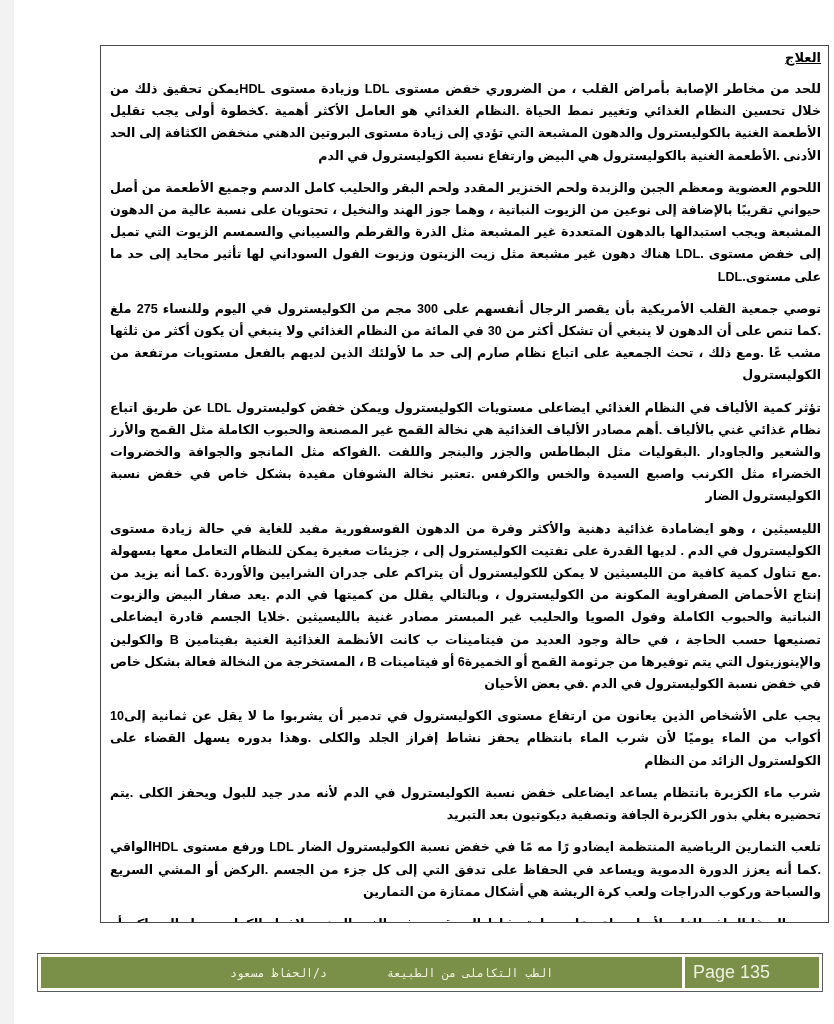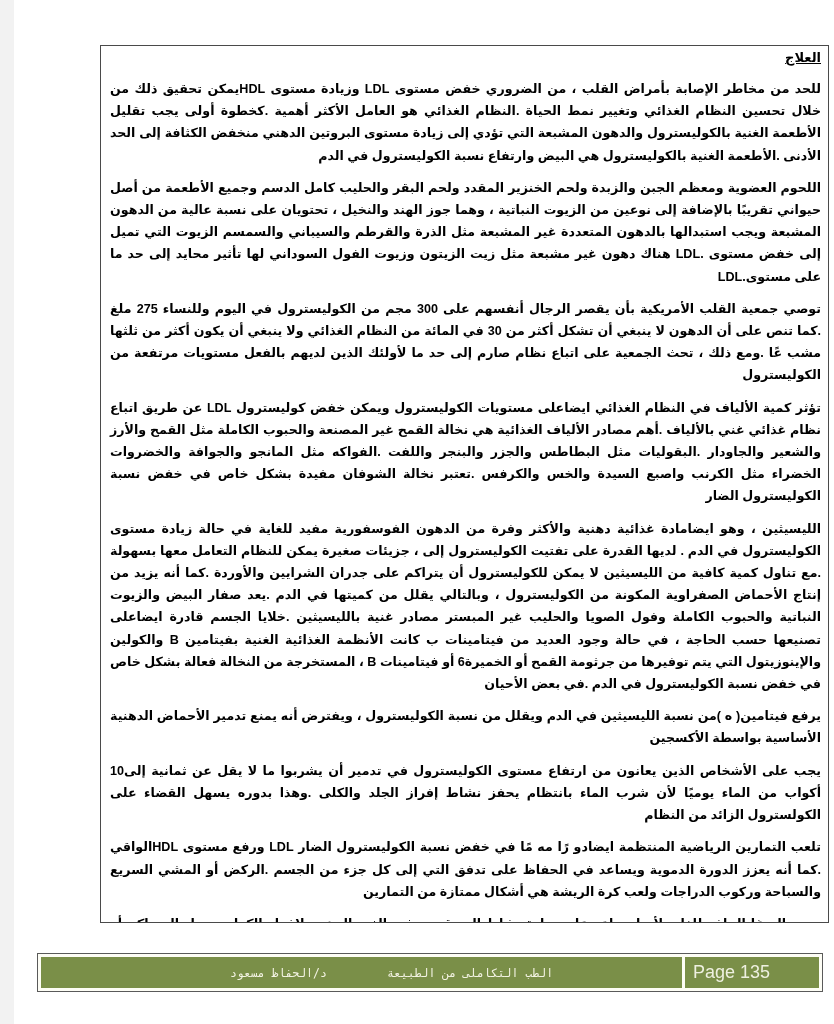--- a/index.html
+++ b/index.html
@@ -104,22 +104,22 @@
 
 <div class="page">
   <div class="content-frame">
     <div class="content">
       <div class="heading">العلاج</div>
       <p class="para">للحد من مخاطر الإصابة بأمراض القلب ، من الضروري خفض مستوى LDL وزيادة مستوى HDLيمكن تحقيق ذلك من خلال تحسين النظام الغذائي وتغيير نمط الحياة .النظام الغذائي هو العامل الأكثر أهمية .كخطوة أولى يجب تقليل الأطعمة الغنية بالكوليسترول والدهون المشبعة التي تؤدي إلى زيادة مستوى البروتين الدهني منخفض الكثافة إلى الحد الأدنى .الأطعمة الغنية بالكوليسترول هي البيض وارتفاع نسبة الكوليسترول في الدم</p>
       <p class="para">اللحوم العضوية ومعظم الجبن والزبدة ولحم الخنزير المقدد ولحم البقر والحليب كامل الدسم وجميع الأطعمة من أصل حيواني تقريبًا بالإضافة إلى نوعين من الزيوت النباتية ، وهما جوز الهند والنخيل ، تحتويان على نسبة عالية من الدهون المشبعة ويجب استبدالها بالدهون المتعددة غير المشبعة مثل الذرة والقرطم والسيباني والسمسم الزيوت التي تميل إلى خفض مستوى .LDL هناك دهون غير مشبعة مثل زيت الزيتون وزيوت الفول السوداني لها تأثير محايد إلى حد ما على مستوى.LDL</p>
       <p class="para">توصي جمعية القلب الأمريكية بأن يقصر الرجال أنفسهم على 300 مجم من الكوليسترول في اليوم وللنساء 275 ملغ .كما تنص على أن الدهون لا ينبغي أن تشكل أكثر من 30 في المائة من النظام الغذائي ولا ينبغي أن يكون أكثر من ثلثها مشب عًا .ومع ذلك ، تحث الجمعية على اتباع نظام صارم إلى حد ما لأولئك الذين لديهم بالفعل مستويات مرتفعة من الكوليسترول</p>
       <p class="para">تؤثر كمية الألياف في النظام الغذائي ايضاعلى مستويات الكوليسترول ويمكن خفض كوليسترول LDL عن طريق اتباع نظام غذائي غني بالألياف .أهم مصادر الألياف الغذائية هي نخالة القمح غير المصنعة والحبوب الكاملة مثل القمح والأرز والشعير والجاودار .البقوليات مثل البطاطس والجزر والبنجر واللفت .الفواكه مثل المانجو والجوافة والخضروات الخضراء مثل الكرنب واصبع السيدة والخس والكرفس .تعتبر نخالة الشوفان مفيدة بشكل خاص في خفض نسبة الكوليسترول الضار</p>
       <p class="para">الليسيثين ، وهو ايضامادة غذائية دهنية والأكثر وفرة من الدهون الفوسفورية مفيد للغاية في حالة زيادة مستوى الكوليسترول في الدم . لديها القدرة على تفتيت الكوليسترول إلى ، جزيئات صغيرة يمكن للنظام التعامل معها بسهولة .مع تناول كمية كافية من الليسيثين لا يمكن للكوليسترول أن يتراكم على جدران الشرايين والأوردة .كما أنه يزيد من إنتاج الأحماض الصفراوية المكونة من الكوليسترول ، وبالتالي يقلل من كميتها في الدم .يعد صفار البيض والزيوت النباتية والحبوب الكاملة وفول الصويا والحليب غير المبستر مصادر غنية بالليسيثين .خلايا الجسم قادرة ايضاعلى تصنيعها حسب الحاجة ، في حالة وجود العديد من فيتامينات ب كانت الأنظمة الغذائية الغنية بفيتامين B والكولين والإينوزيتول التي يتم توفيرها من جرثومة القمح أو الخميرة6 أو فيتامينات B ، المستخرجة من النخالة فعالة بشكل خاص في خفض نسبة الكوليسترول في الدم .في بعض الأحيان</p>
-      <p class="para">يرفع فيتامين( ه )من نسبة الليسيثين في الدم ويقلل من نسبة الكوليسترول ، ويفترض أنه يمنع تدمير الأحماض الدهنية الأساسية بواسطة الأكسجين</p>
       <p class="para">يجب على الأشخاص الذين يعانون من ارتفاع مستوى الكوليسترول في تدمير أن يشربوا ما لا يقل عن ثمانية إلى10 أكواب من الماء يوميًا لأن شرب الماء بانتظام يحفز نشاط إفراز الجلد والكلى .وهذا بدوره يسهل القضاء على الكولسترول الزائد من النظام</p>
+      <p class="para">شرب ماء الكزبرة بانتظام يساعد ايضاعلى خفض نسبة الكوليسترول في الدم لأنه مدر جيد للبول ويحفز الكلى .يتم تحضيره بغلي بذور الكزبرة الجافة وتصفية ديكوتيون بعد التبريد</p>
       <p class="para">تلعب التمارين الرياضية المنتظمة ايضادو رًا مه مًا في خفض نسبة الكوليسترول الضار LDL ورفع مستوى HDLالواقي .كما أنه يعزز الدورة الدموية ويساعد في الحفاظ على تدفق التي إلى كل جزء من الجسم .الركض أو المشي السريع والسباحة وركوب الدراجات ولعب كرة الريشة هي أشكال ممتازة من التمارين</p>
       <p class="para">تعتبر اليوغا الجافة للغاية لأنها تساعد على زيادة نشاط التعرق وتحفيز الغدد الدهنية لإفراز الكوليسترول المتراكم أو الزائد بشكل فعال</p>
     </div>
   </div>
 
   <div class="footer-outer">
     <div class="footer-inner">
       <div class="footer-title-cell">
         <span>الطب التكاملى من الطبيعة</span>
         <span>د/الحفاظ مسعود</span>

